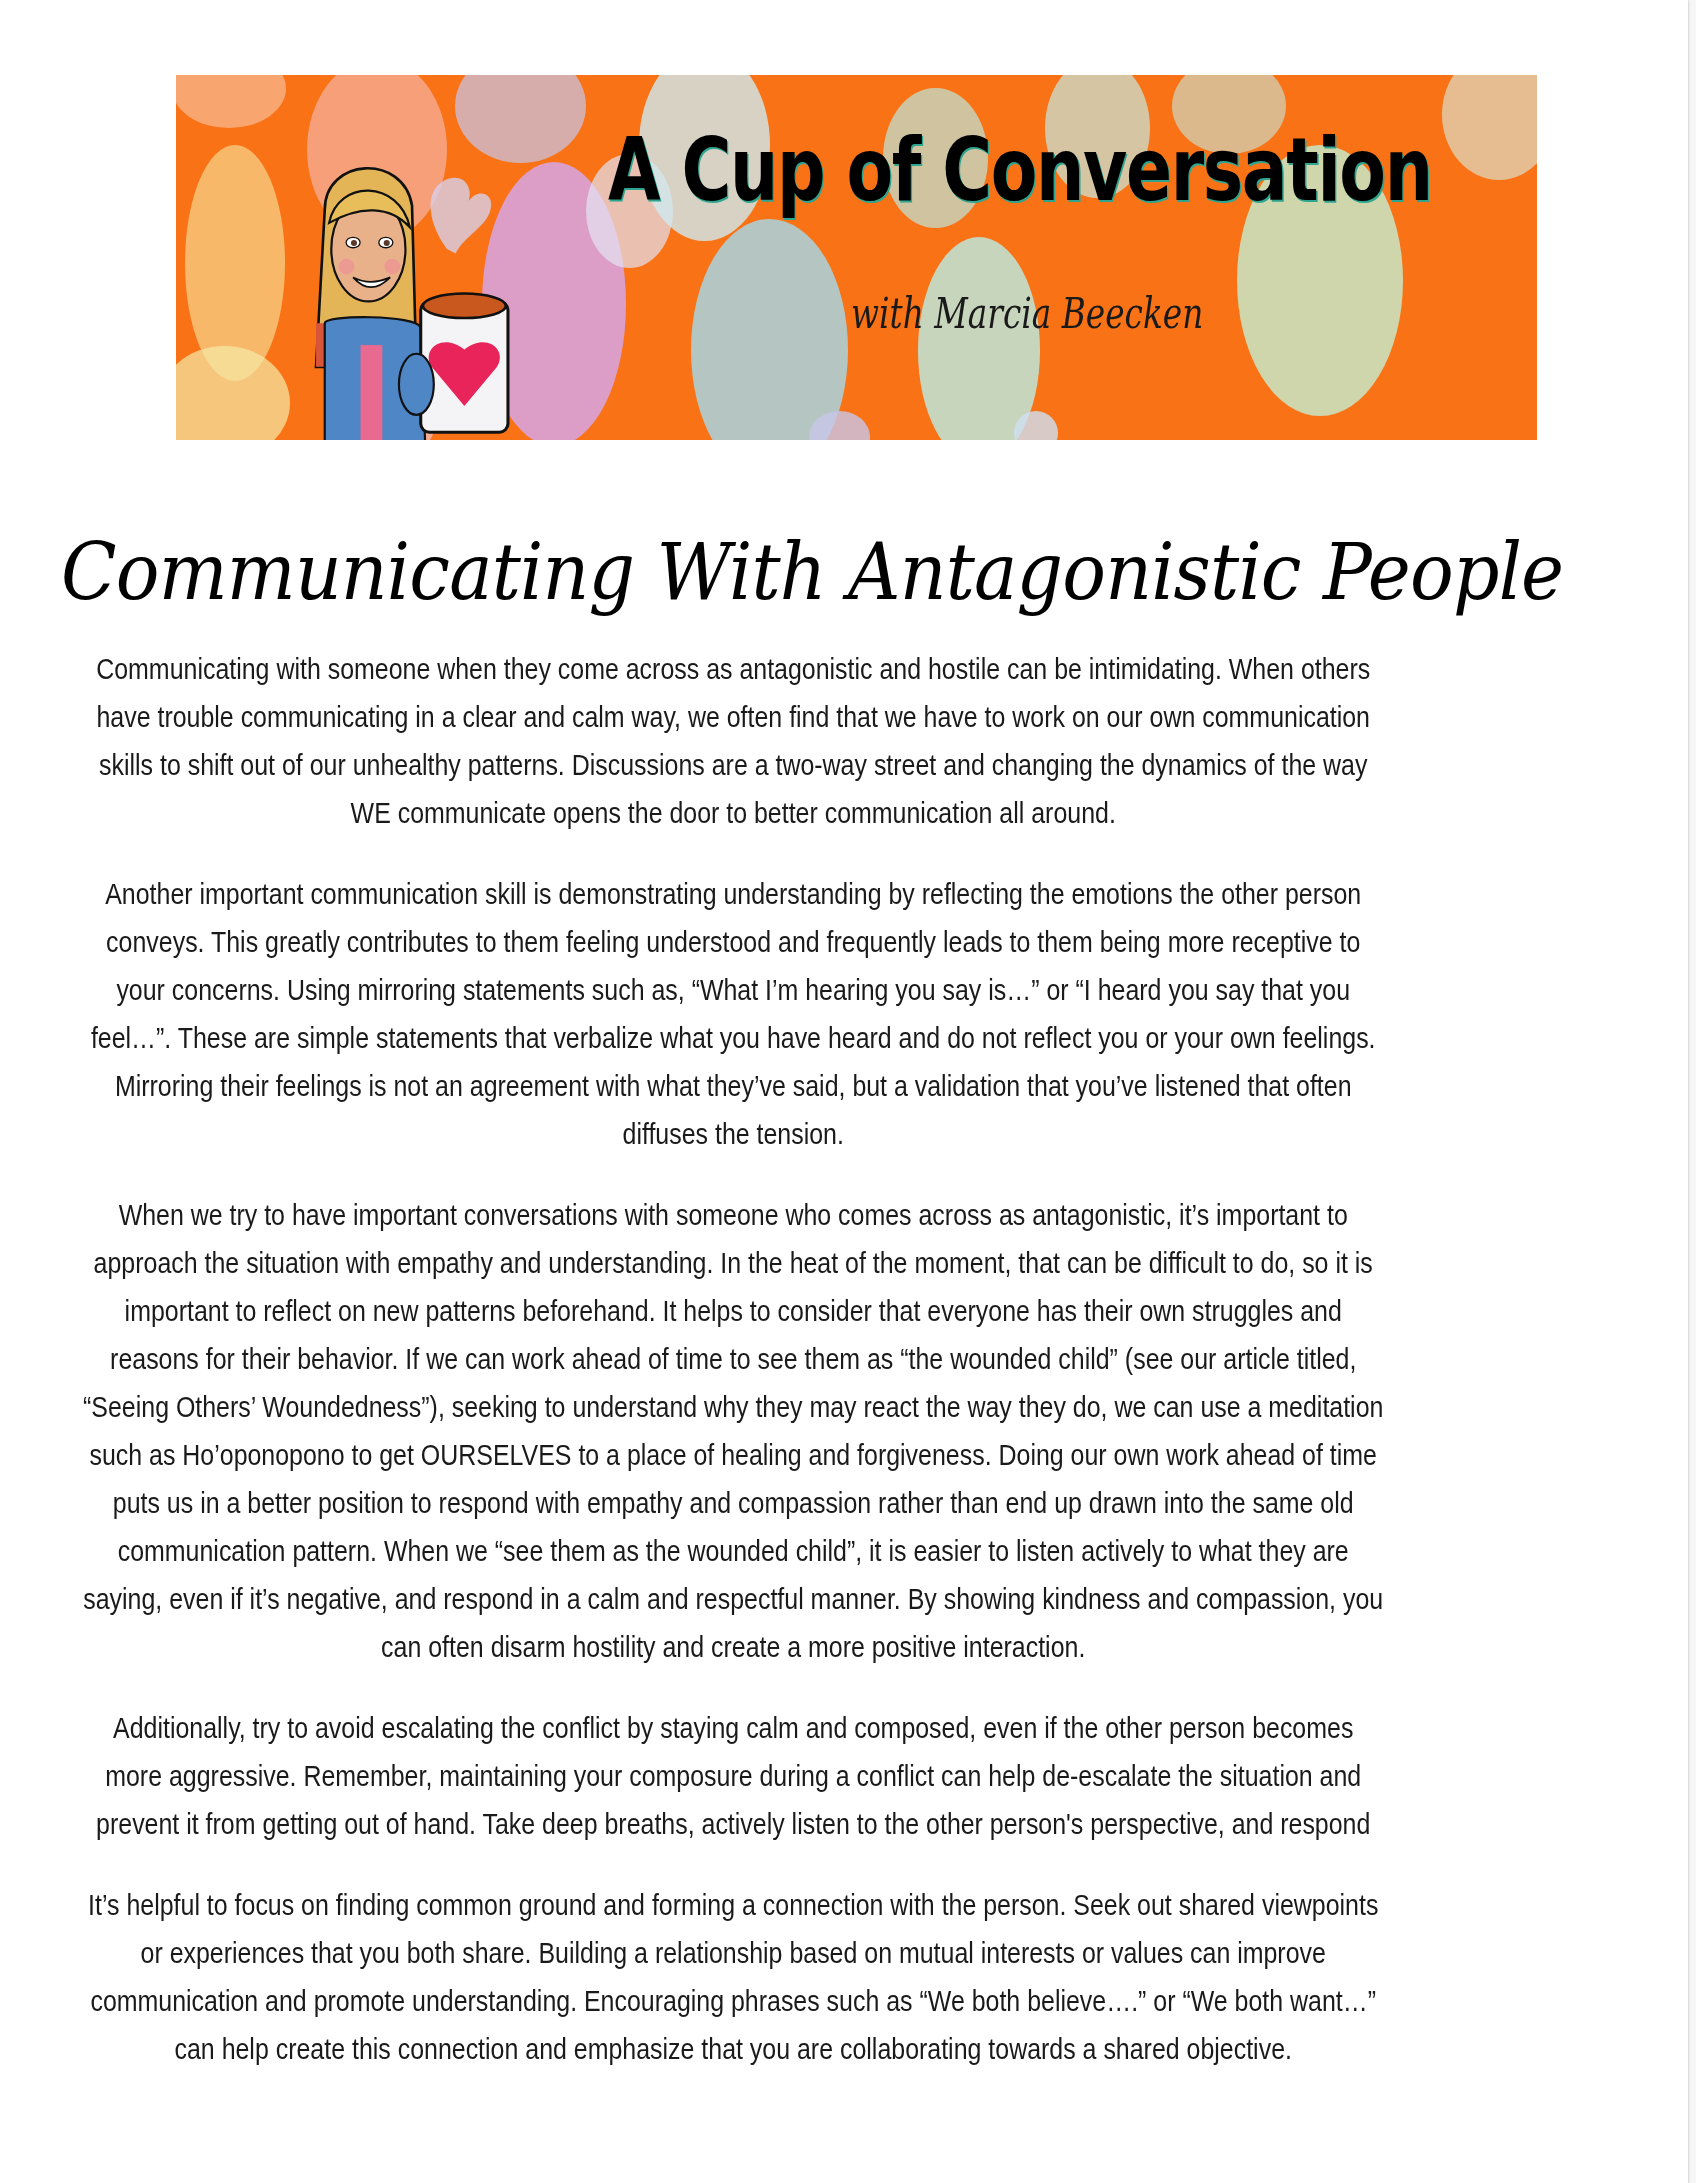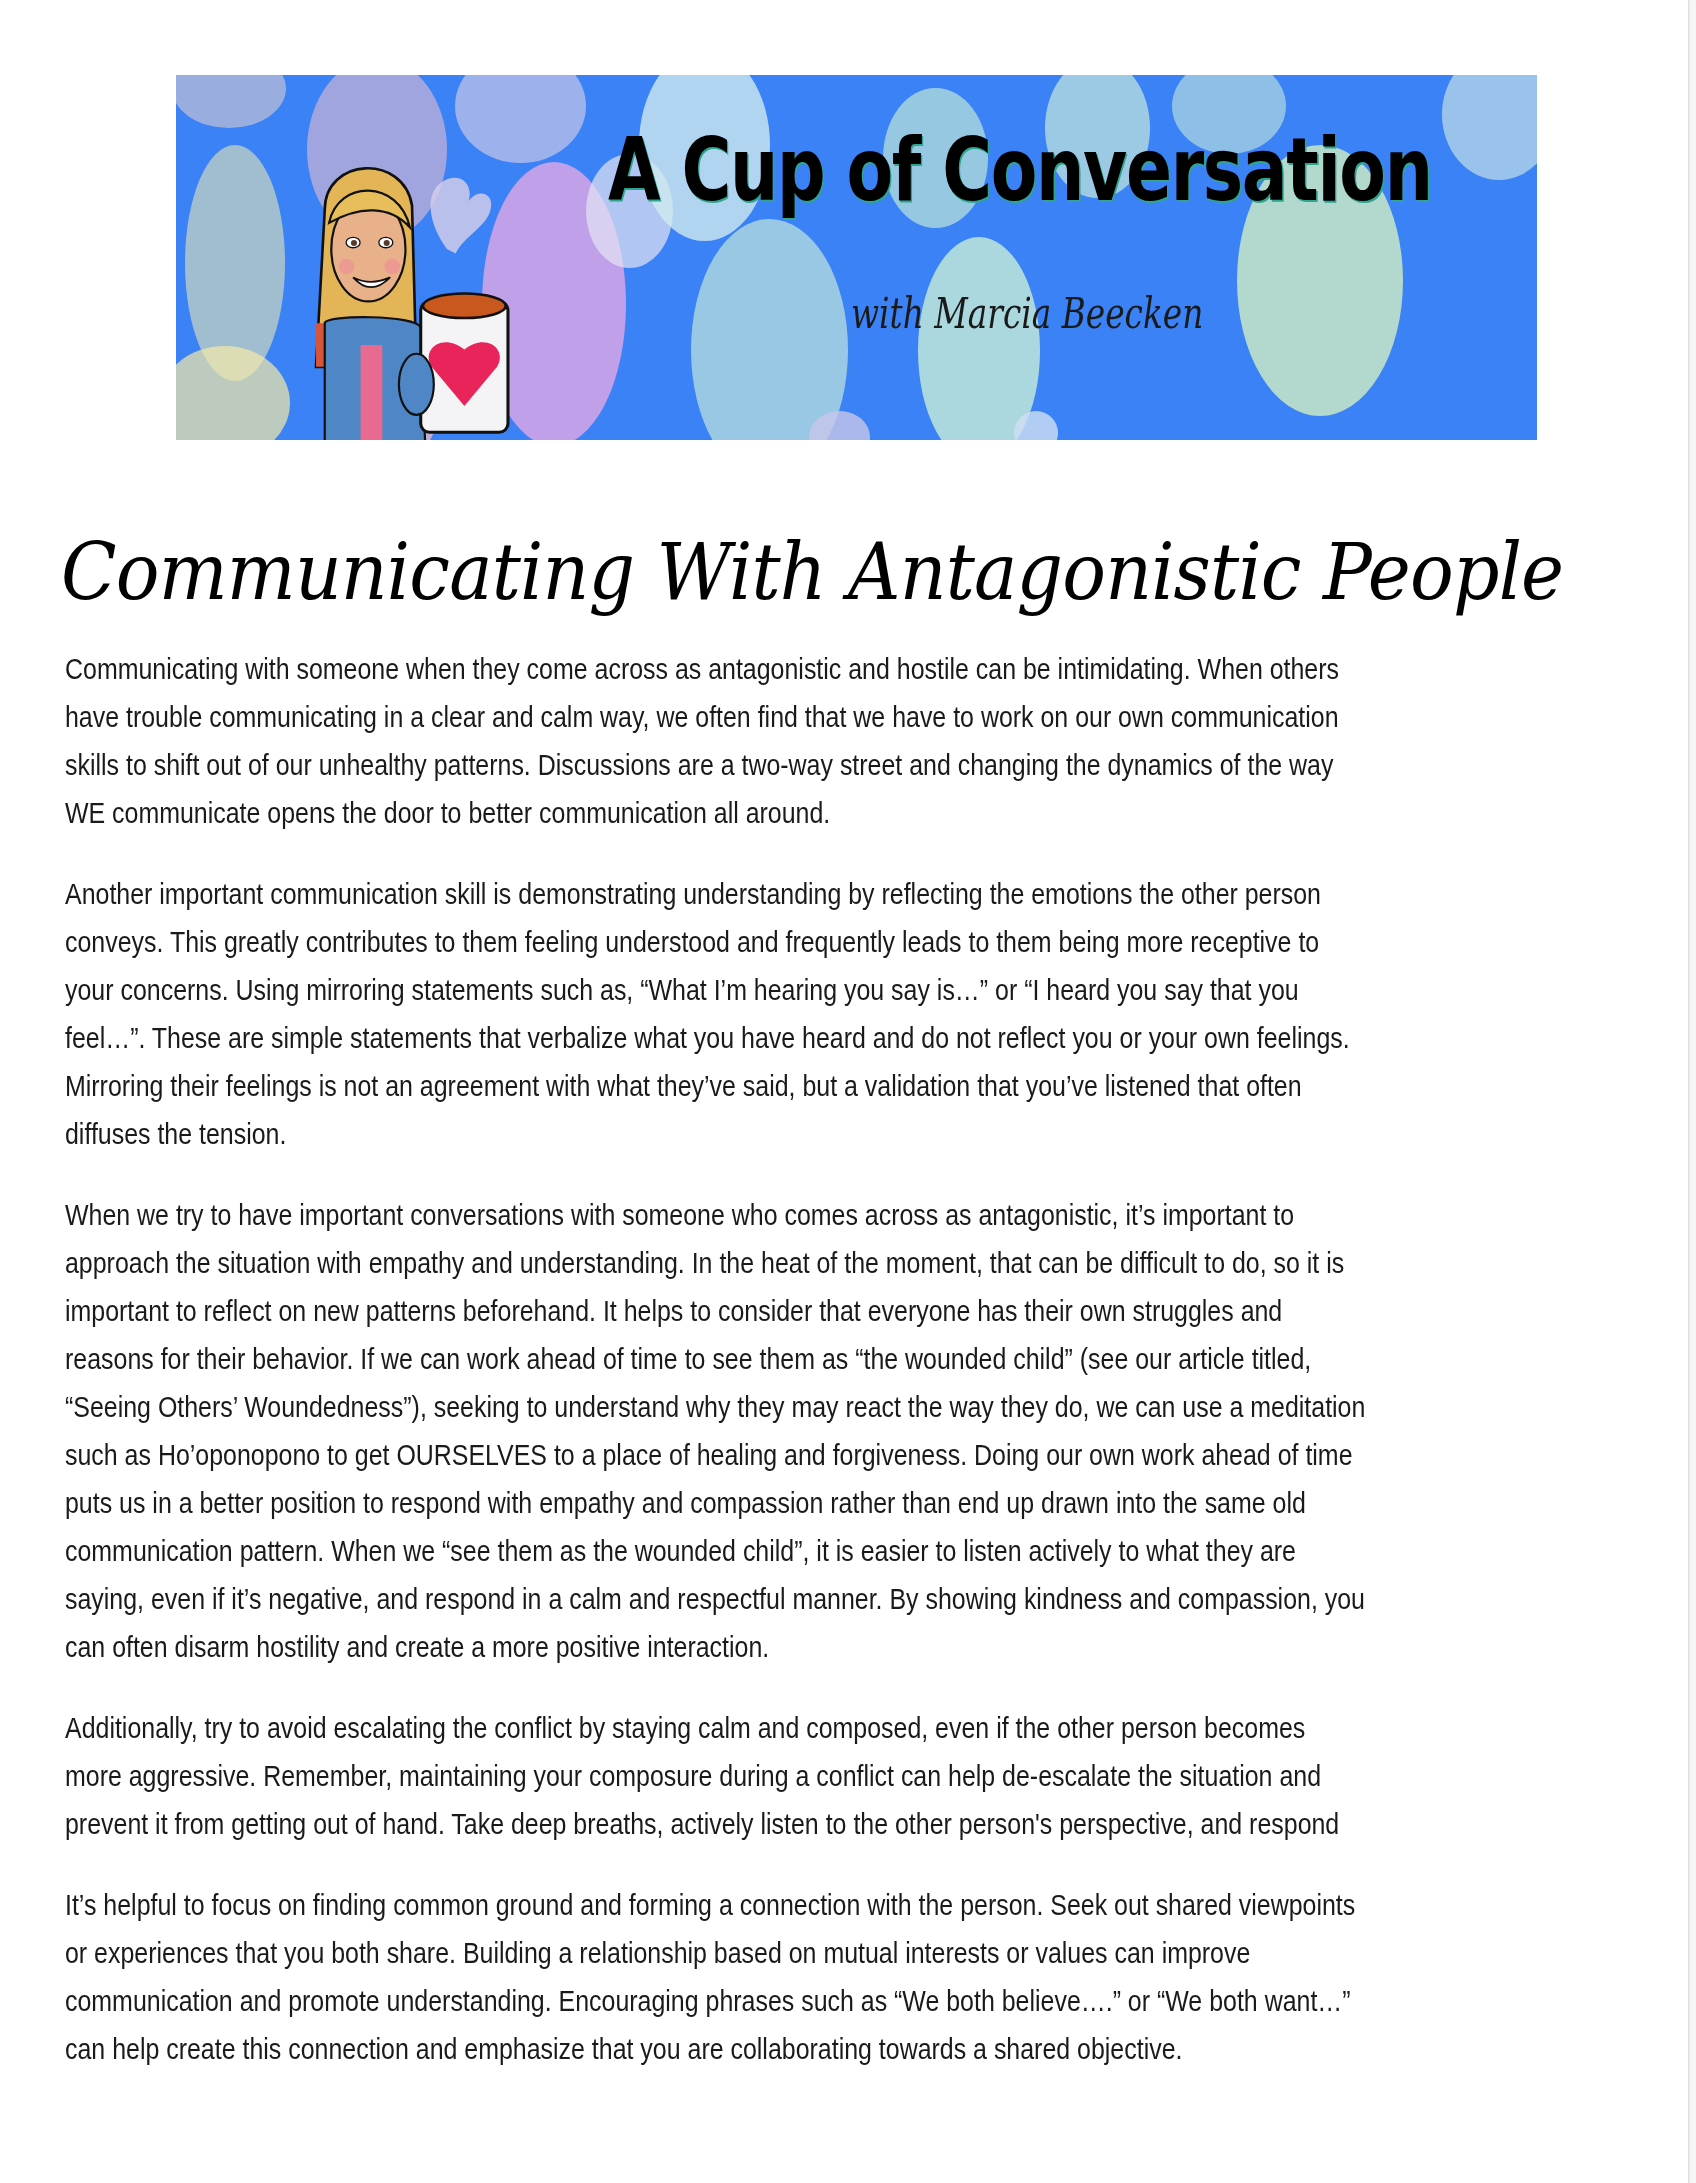--- a/index.html
+++ b/index.html
@@ -24,21 +24,21 @@
   #page1 { top: 0; height: 2199px; }
 
   
   .banner {
     position: absolute;
     left: 176px;
     top: 75px;
     width: 1361px;
     height: 365px;
     overflow: hidden;
-    background: #3b82f6;
+    background: #f97316;
   }
   .blob {
     position: absolute;
     border-radius: 50%;
     opacity: 0.75;
   }
   .banner-title {
     position: absolute;
     left: 432px;
     top: 52px;
@@ -97,20 +97,21 @@
     left: 65px;
     width: 1554px;
     font-family: "Liberation Sans Narrow", "Liberation Sans", sans-serif;
     font-size: 29px;
     line-height: 48px;
     color: #1a1a1a;
   }
   .body-text p {
     margin: 0 0 33px 0;
     padding: 0;
+    text-align: center;
   }
   .line {
     display: block;
     white-space: nowrap;
     transform: scaleX(0.86);
     transform-origin: left center;
   }
   #text1 { top: 645px; }
 </style>
 </head>

